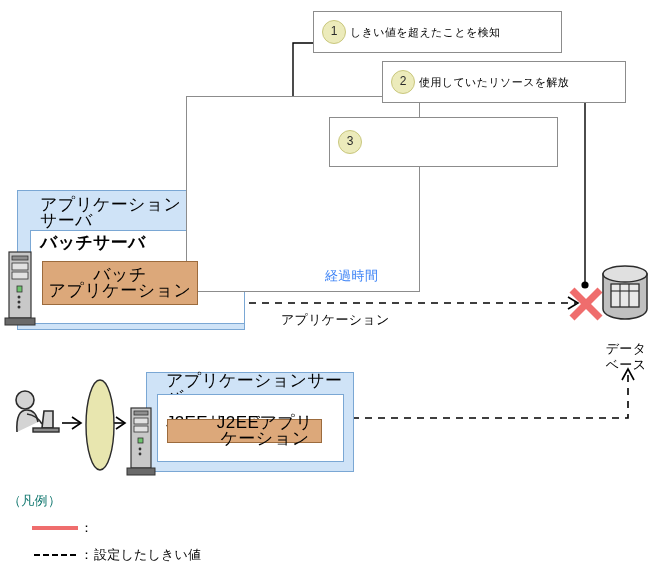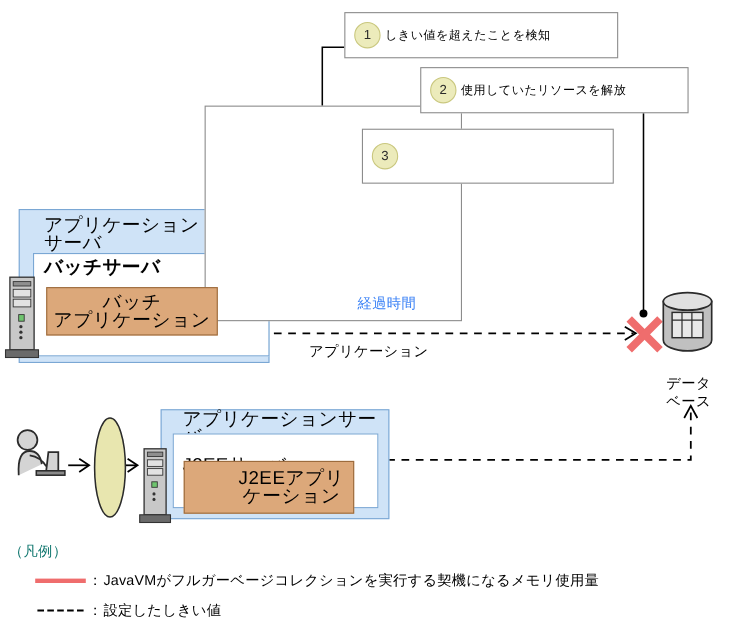--- a/index.html
+++ b/index.html
@@ -250,21 +250,21 @@
   </svg>
 
   <div class="appsrv-box" style="left:146px; top:372px; width:208px; height:100px;">
     <div class="boxlabel" style="position:absolute; left:19px; top:0;">アプリケーションサーバ</div>
   </div>
 
   <div class="inner-box" style="left:157px; top:394px; width:187px; height:68px;">
     <div class="boxlabel" style="position:absolute; left:8px; top:20px;">J2EEサーバ</div>
   </div>
 
-  <div class="app-box" style="left:167px; top:419px; width:155px; height:48px;padding-left:41px;">
+  <div class="app-box" style="left:167px; top:419px; width:155px; height:24px;padding-left:41px;">
     <div class="boxlabel">J2EEアプリケーション</div>
   </div>
 
   <svg class="abs" style="left:126px; top:406px; width:30px; height:72px; z-index:5;" viewBox="0 0 30 72">
     <rect x="5" y="2" width="20" height="60" fill="#c8c8c8" stroke="#333" stroke-width="1.2"></rect>
     <rect x="8" y="5" width="14" height="4" fill="#8f8f8f" stroke="#333" stroke-width="0.8"></rect>
     <rect x="8" y="12" width="14" height="6" fill="#e2e2e2" stroke="#333" stroke-width="0.8"></rect>
     <rect x="8" y="20" width="14" height="6" fill="#e2e2e2" stroke="#333" stroke-width="0.8"></rect>
     <rect x="12" y="32" width="5" height="5" fill="#6ec46e" stroke="#333" stroke-width="0.8"></rect>
     <circle cx="14" cy="43" r="1.4" fill="#333"></circle>
@@ -323,21 +323,20 @@
 
   <div id="db-label" style="left:592px; top:322px; width:68px;margin-top:19px;">データ
 ベース</div>
 
   <div id="legend" style="left:8px; top:492px;">
     <div id="legend-title">（凡例）</div>
 
     <div class="legend-row">
       <span class="legend-swatch solid"></span>
       <span class="legend-colon">：</span>
-      <span class="legend-text">JavaVMがフルガーベージコレクションを実行する契機になるメモリ使用量</span>
     </div>
 
     <div class="legend-row">
       <span class="legend-swatch dashed"></span>
       <span class="legend-colon">：</span>
       <span class="legend-text">設定したしきい値</span>
     </div>
   </div>
 
 </div>

